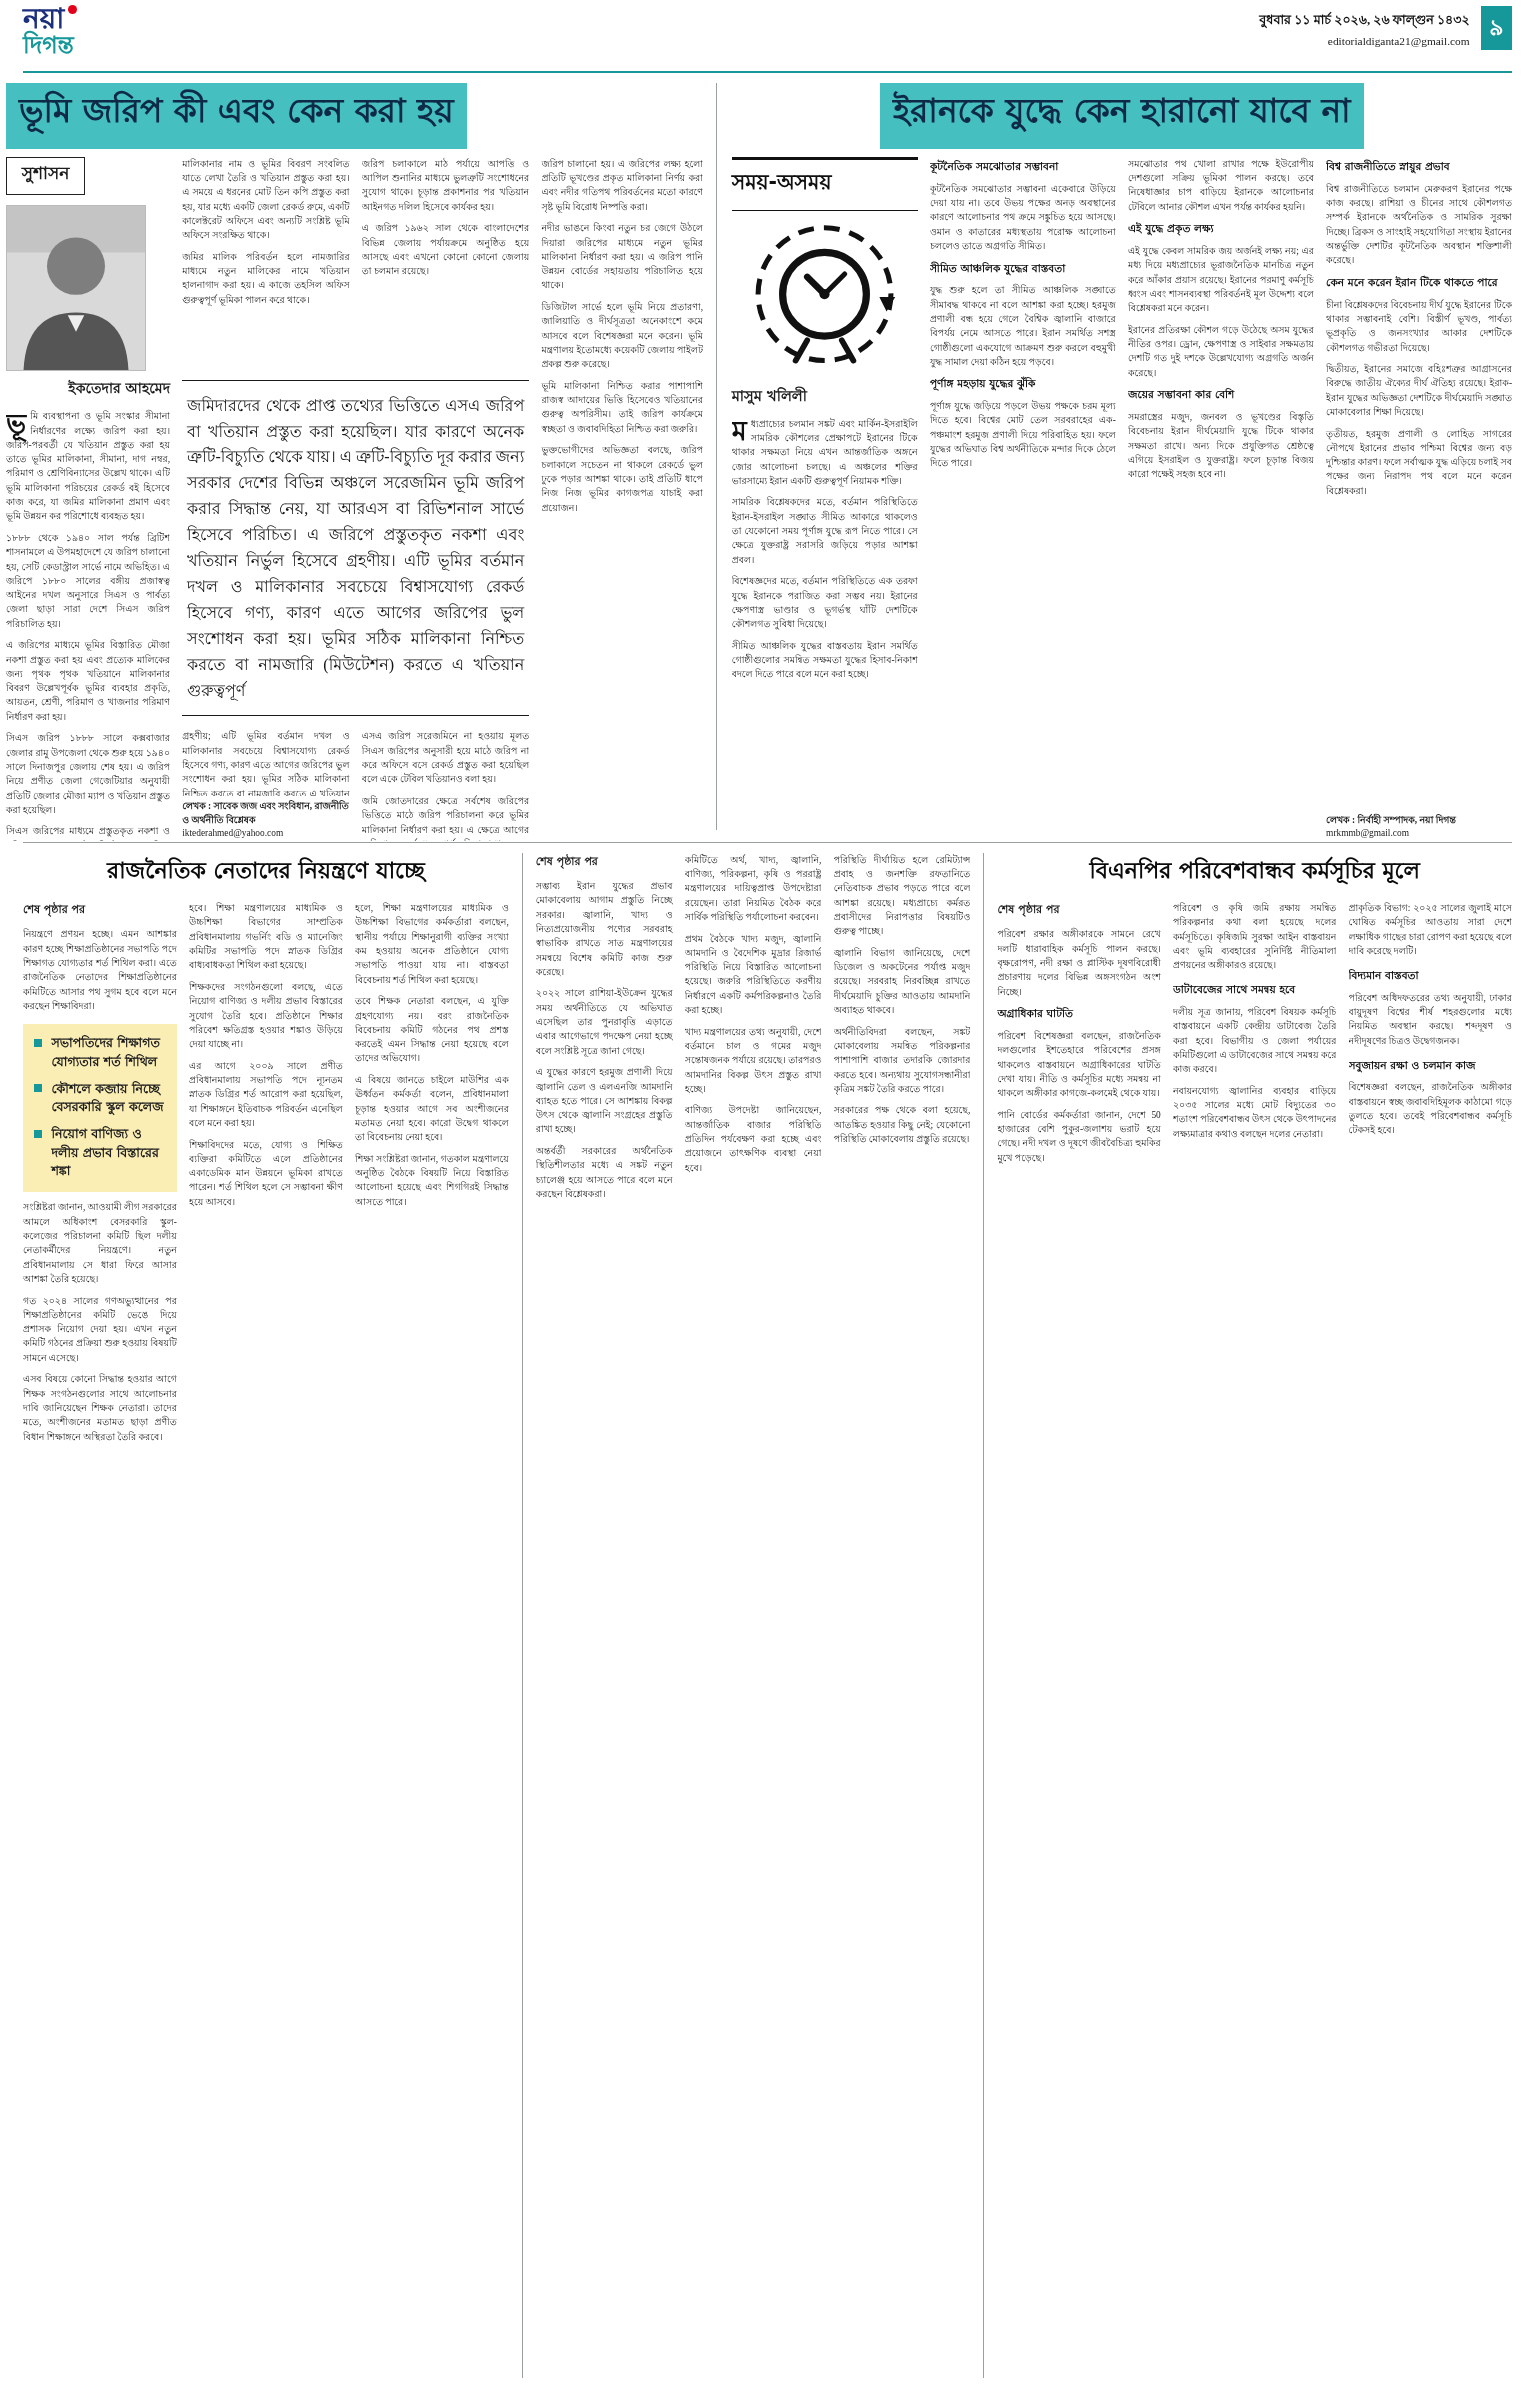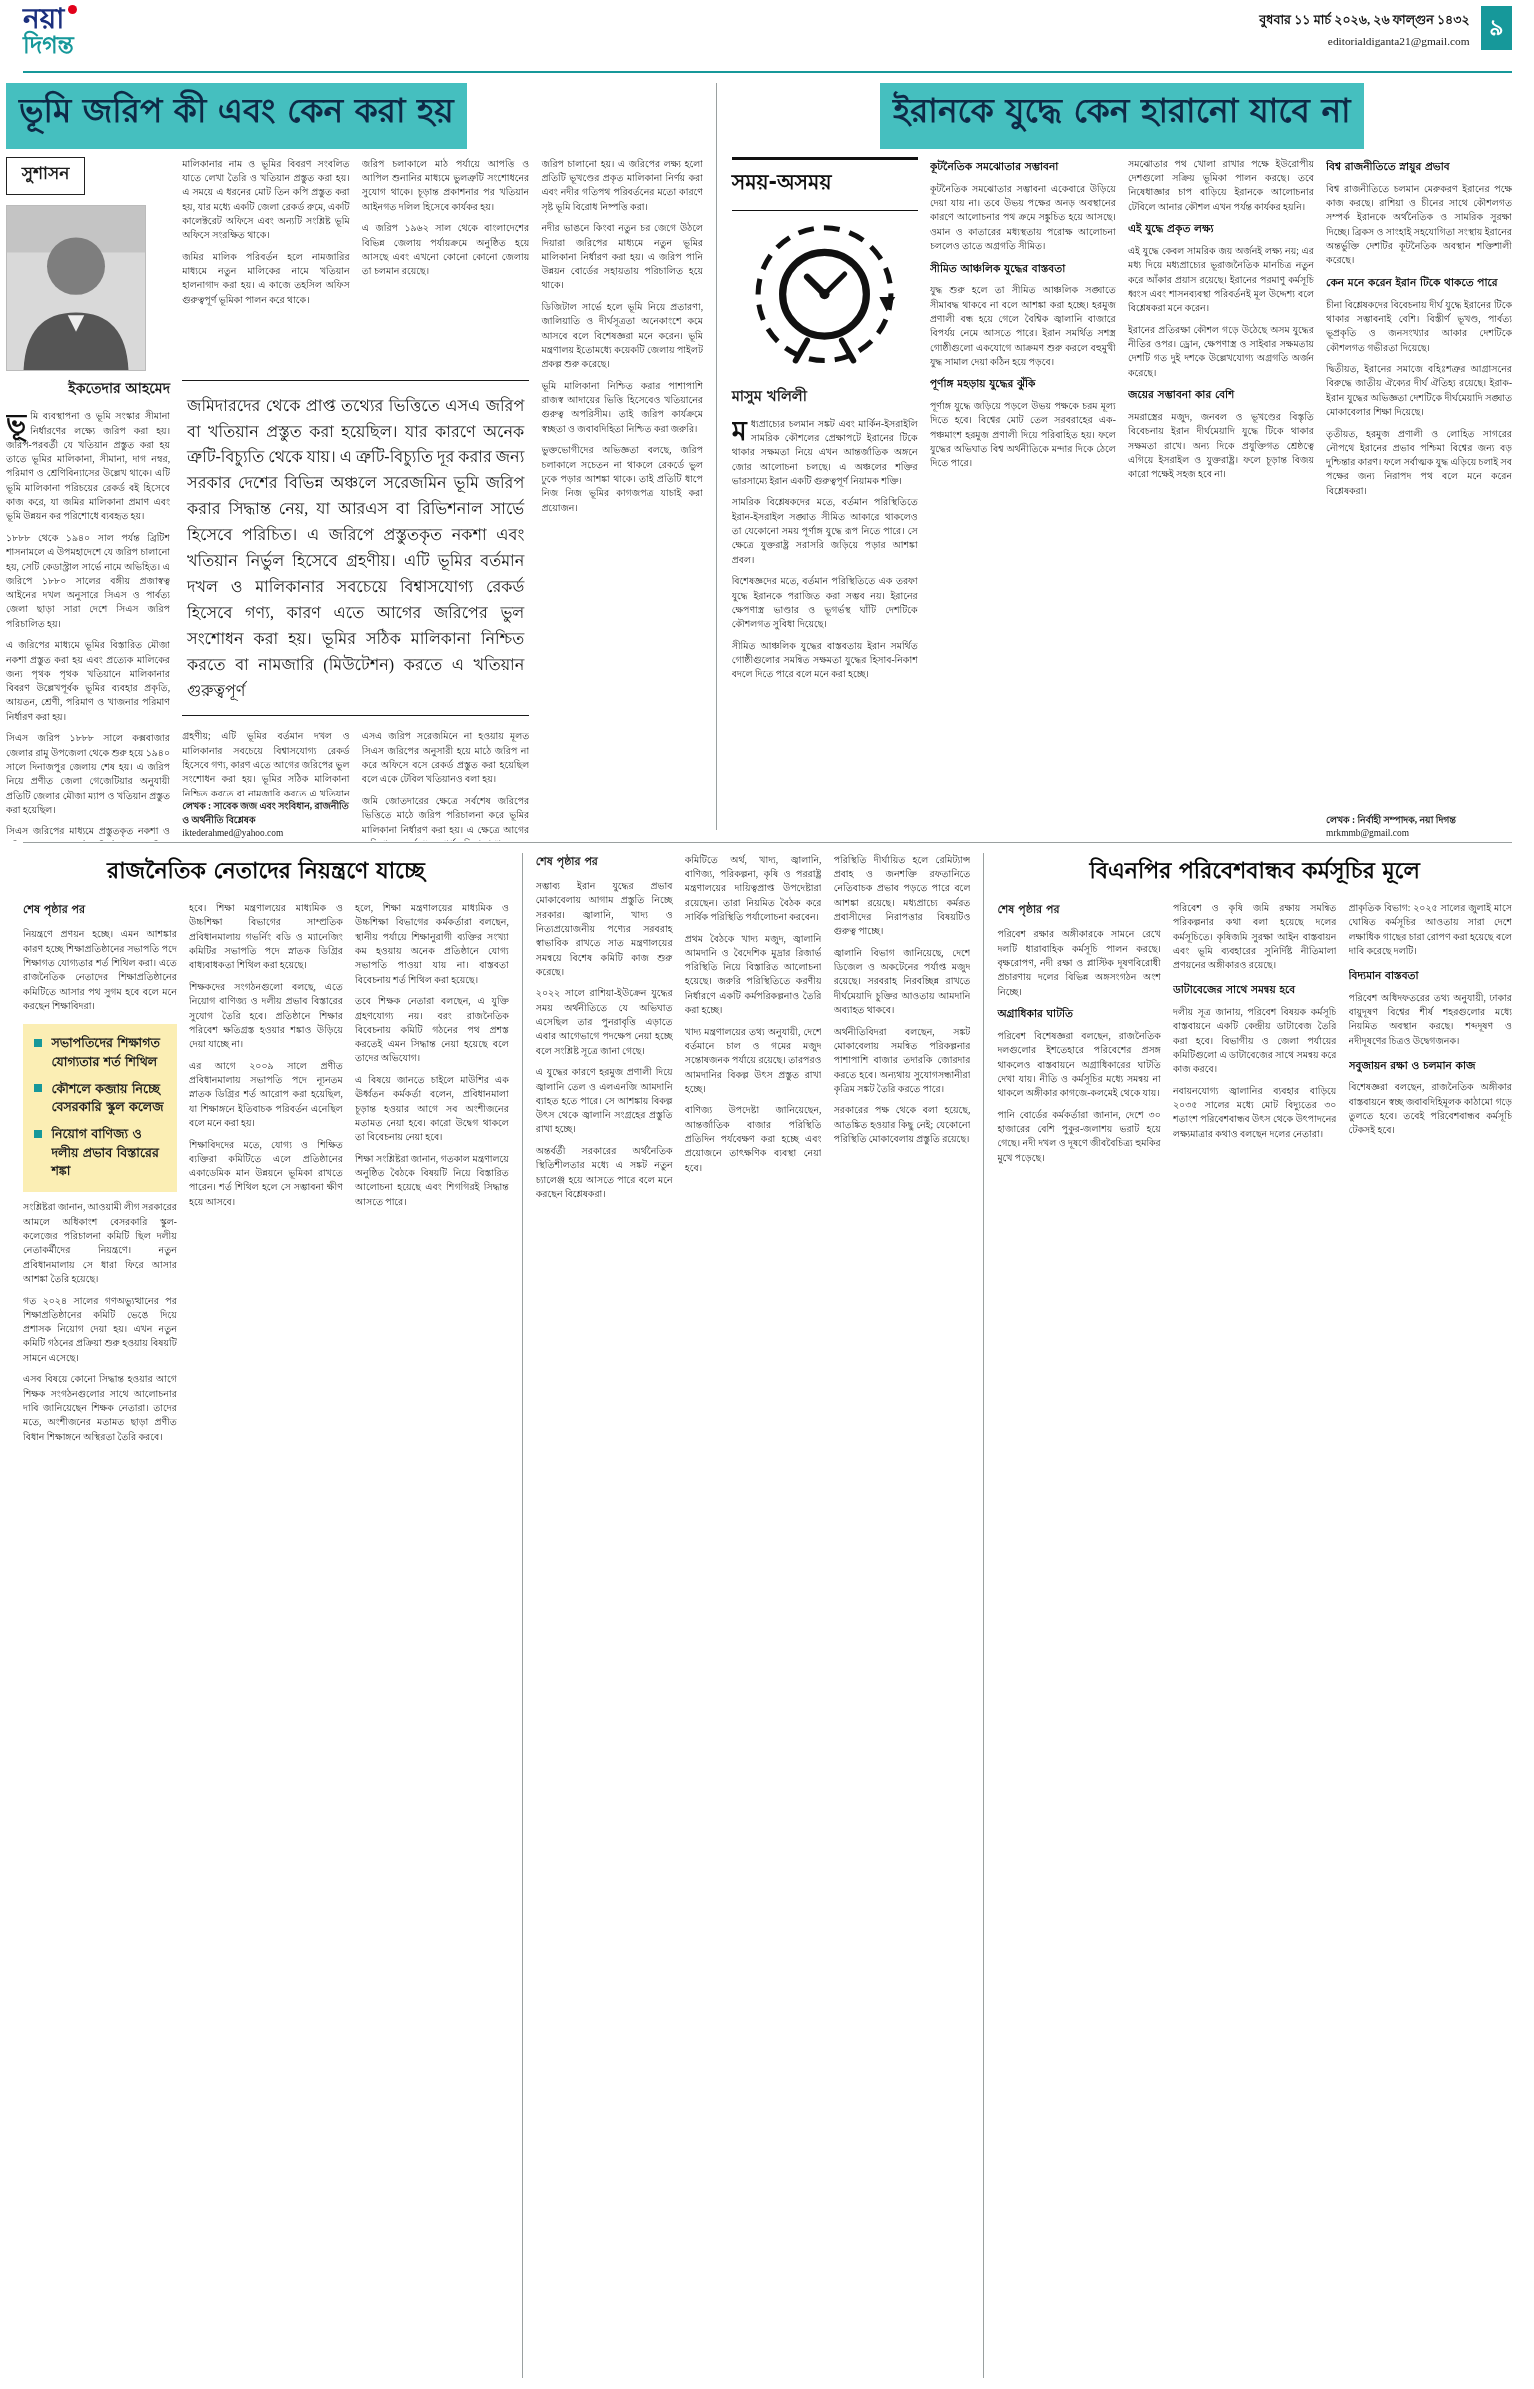--- a/index.html
+++ b/index.html
@@ -290,21 +290,21 @@
 
     <article class="bart bart-r">
       <h2>বিএনপির পরিবেশবান্ধব কর্মসূচির মূলে</h2>
       <div class="bcols">
         <div class="bcol">
           <div class="cont-tag">শেষ পৃষ্ঠার পর</div>
           <div class="coltext fill">
               <p>পরিবেশ রক্ষার অঙ্গীকারকে সামনে রেখে দলটি ধারাবাহিক কর্মসূচি পালন করছে। বৃক্ষরোপণ, নদী রক্ষা ও প্লাস্টিক দূষণবিরোধী প্রচারণায় দলের বিভিন্ন অঙ্গসংগঠন অংশ নিচ্ছে।</p>
               <h4 class="subhead">অগ্রাধিকার ঘাটতি</h4>
               <p>পরিবেশ বিশেষজ্ঞরা বলছেন, রাজনৈতিক দলগুলোর ইশতেহারে পরিবেশের প্রসঙ্গ থাকলেও বাস্তবায়নে অগ্রাধিকারের ঘাটতি দেখা যায়। নীতি ও কর্মসূচির মধ্যে সমন্বয় না থাকলে অঙ্গীকার কাগজে-কলমেই থেকে যায়।</p>
-              <p>পানি বোর্ডের কর্মকর্তারা জানান, দেশে ৩০ হাজারের বেশি পুকুর-জলাশয় ভরাট হয়ে গেছে। নদী দখল ও দূষণে জীববৈচিত্র্য হুমকির মুখে পড়েছে।</p>
+              <p>পানি বোর্ডের কর্মকর্তারা জানান, দেশে 50 হাজারের বেশি পুকুর-জলাশয় ভরাট হয়ে গেছে। নদী দখল ও দূষণে জীববৈচিত্র্য হুমকির মুখে পড়েছে।</p>
             </div>
         </div>
         <div class="bcol coltext">
             <p>পরিবেশ ও কৃষি জমি রক্ষায় সমন্বিত পরিকল্পনার কথা বলা হয়েছে দলের কর্মসূচিতে। কৃষিজমি সুরক্ষা আইন বাস্তবায়ন এবং ভূমি ব্যবহারের সুনির্দিষ্ট নীতিমালা প্রণয়নের অঙ্গীকারও রয়েছে।</p>
             <h4 class="subhead">ডাটাবেজের সাথে সমন্বয় হবে</h4>
             <p>দলীয় সূত্র জানায়, পরিবেশ বিষয়ক কর্মসূচি বাস্তবায়নে একটি কেন্দ্রীয় ডাটাবেজ তৈরি করা হবে। বিভাগীয় ও জেলা পর্যায়ের কমিটিগুলো এ ডাটাবেজের সাথে সমন্বয় করে কাজ করবে।</p>
             <p>নবায়নযোগ্য জ্বালানির ব্যবহার বাড়িয়ে ২০৩৫ সালের মধ্যে মোট বিদ্যুতের ৩০ শতাংশ পরিবেশবান্ধব উৎস থেকে উৎপাদনের লক্ষ্যমাত্রার কথাও বলছেন দলের নেতারা।</p>
           </div>
         <div class="bcol coltext">
             <p>প্রাকৃতিক বিভাগ: ২০২৫ সালের জুলাই মাসে ঘোষিত কর্মসূচির আওতায় সারা দেশে লক্ষাধিক গাছের চারা রোপণ করা হয়েছে বলে দাবি করেছে দলটি।</p>

